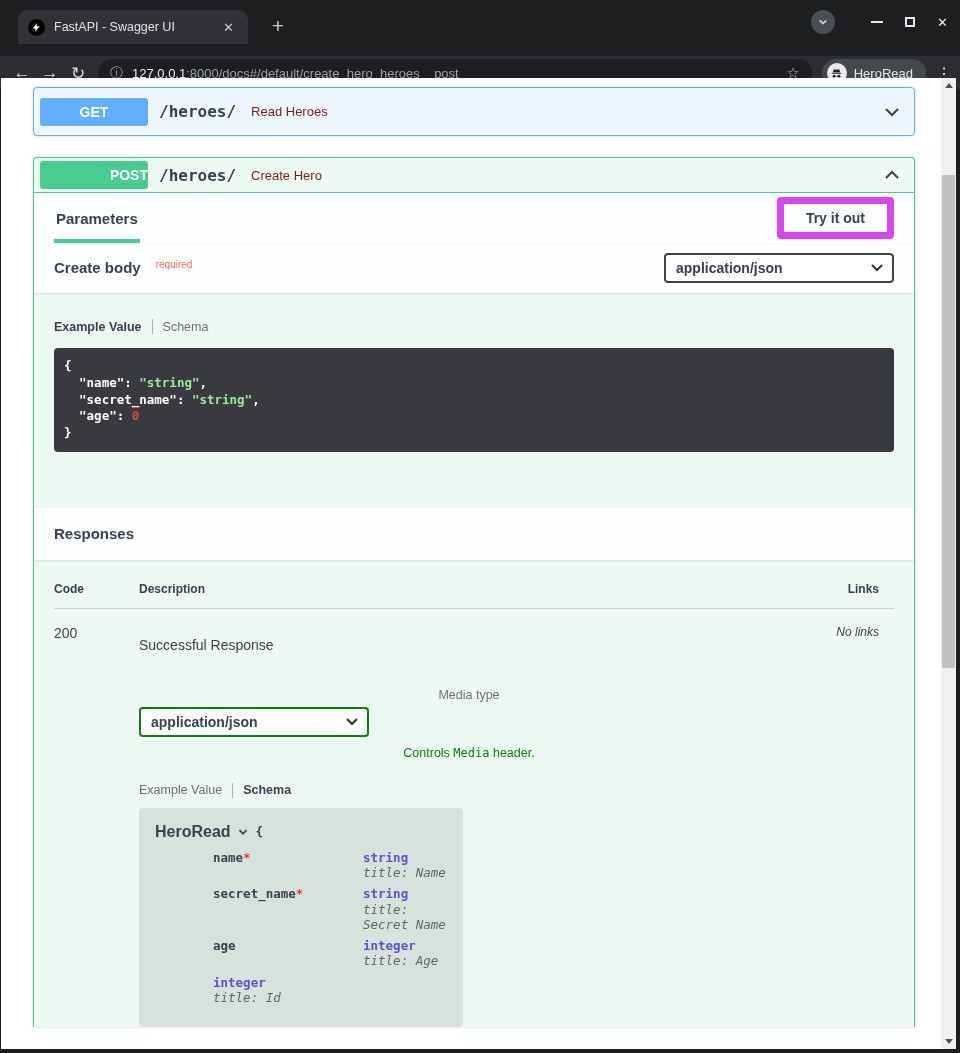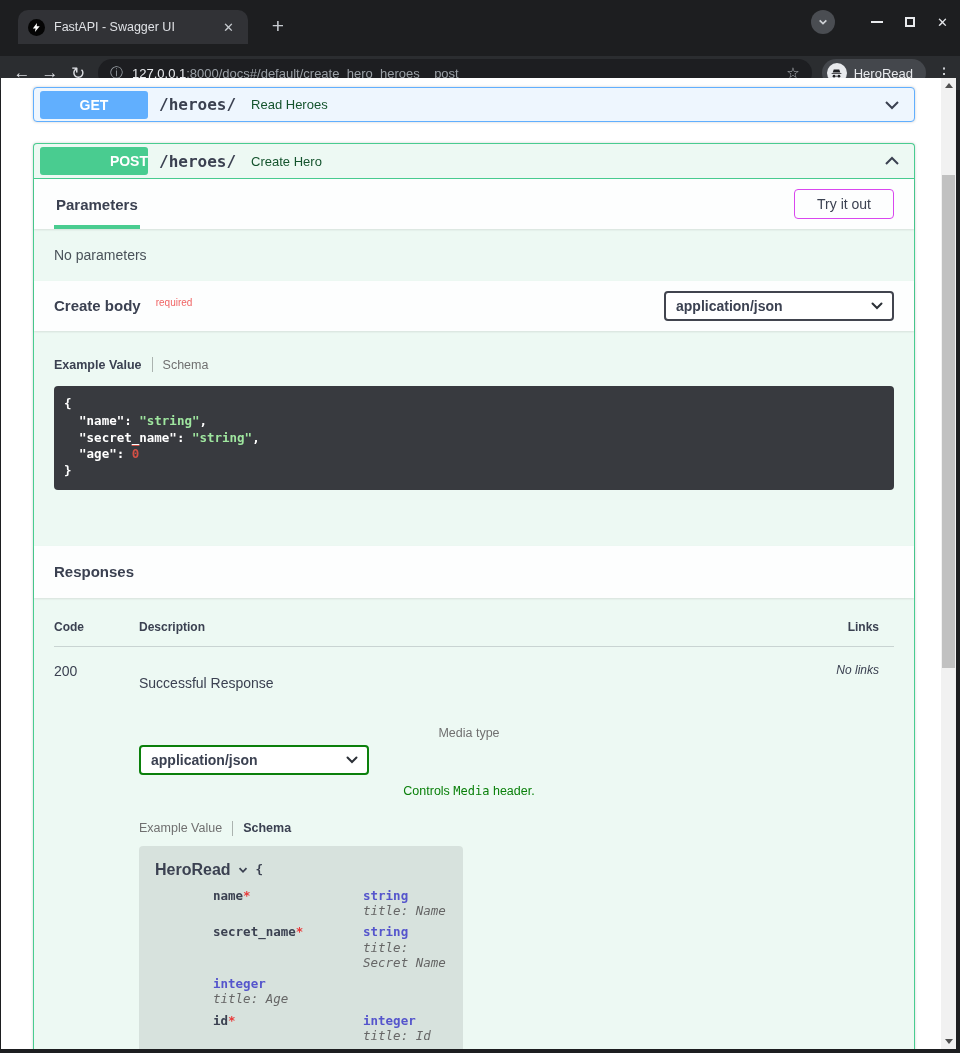--- a/index.html
+++ b/index.html
@@ -36,33 +36,33 @@
 
   
   .page { position:absolute; top:78px; left:1px; right:4px; bottom:4px; background:#fff; overflow:hidden; }
   .swagger { position:absolute; inset:0 15px 0 0; overflow:hidden; color:#3b4151; }
   .wrap { padding:9px 26px 0 32px; }
 
   .opblock { border:1px solid; border-radius:4px; box-shadow:0 0 3px rgba(0,0,0,.19); }
   .opblock-get  { border-color:#61affe; background:#eef6fe; margin-bottom:21px; }
   .opblock-post { border-color:#49cc90; background:#edf9f3; border-bottom:none; border-radius:4px 4px 0 0; }
   .op-summary { display:flex; align-items:center; padding:5px 12px 5px 6px; }
-  .op-summary-get  { height:33px; }
+  .op-summary-get  { height:47px; }
   .op-summary-post { height:35px; border-bottom:1px solid #49cc90; }
   .method-badge { width:108px; text-align:center; font-weight:700; font-size:14px; color:#fff; border-radius:3px; padding:6px 0; flex:none; }
   .badge-get { background:#61affe; } .badge-post { background:#49cc90;text-align:right; }
   .op-path { font-family:"DejaVu Sans Mono", monospace; font-weight:700; font-size:16px; margin-left:11px; color:#3b4151; }
-  .op-desc { font-size:13px; margin-left:15px; color:#14532d; }
+  .op-desc { font-size:13px; margin-left:15px; color:#7f1d1d; }
   .op-arrow { margin-left:auto; display:flex; }
 
   .band { background:rgba(255,255,255,.85); box-shadow:0 1px 2px rgba(0,0,0,.1); position:relative; }
   .params-band { height:50px; display:flex; align-items:stretch; padding:0 20px; }
   .params-title { display:flex; align-items:center; font-weight:700; font-size:15px; border-bottom:4px solid #49cc90; padding:4px 2px 0; }
-  .tryit-btn { align-self:center; margin-left:auto; border:1px solid #d946ef; border-radius:4px; background:transparent;
-               font-weight:400; font-size:14px; color:#3b4151; padding:6px 22px; font-family:inherit; }
+  .tryit-btn { align-self:center; margin-left:auto; border:7px solid #d946ef; border-radius:4px; background:transparent;
+               font-weight:700; font-size:14px; color:#3b4151; padding:6px 22px; font-family:inherit; }
   .no-params { padding:18px 20px; font-size:14px; color:#4a5259; }
 
   .reqbody-band { height:50px; display:flex; align-items:center; justify-content:space-between; padding:0 20px; }
   .reqbody-label { font-weight:700; font-size:15px; }
   .req-required { font-size:10px; color:#f06565; position:relative; top:-5px; margin-left:15px; font-weight:400; }
 
   .sel { position:relative; width:230px; height:30px; background:#fff; border-radius:4px; display:flex; align-items:center;
          padding:0 30px 0 10px; font-weight:700; font-size:14px; color:#3b4151; }
   .sel-dark  { border:2px solid #41444e; }
   .sel-green { border:2px solid #0b800b; }
@@ -191,21 +191,20 @@
                 <path d="M4 13l6-6 6 6" fill="none" stroke="#3b4151" stroke-width="2"></path>
               </svg>
           </span>
         </div>
 
         <div class="band params-band">
           <span class="params-title">Parameters</span>
           <button class="tryit-btn">Try it out</button>
         </div>
 
-        <div class="no-params">No parameters</div>
 
         <div class="band reqbody-band">
           <span>
             <span class="reqbody-label">Create body</span><span class="req-required">required</span>
           </span>
           <div class="sel sel-dark">
             <span>application/json</span>
             <svg width="12" height="10" viewBox="0 0 12 10">
                 <path d="M1.5 2.5 6 7l4.5-4.5" fill="none" stroke="#2b3036" stroke-width="2" stroke-linecap="round"></path>
               </svg>
@@ -273,27 +272,27 @@
                       </span>
                     </div>
                     <div class="prop-row">
                       <span class="prop-name">secret_name<span class="prop-star">*</span></span>
                       <span class="prop-info">
                         <div class="prop-type">string</div>
                         <div class="prop-title">title: Secret Name</div>
                       </span>
                     </div>
                     <div class="prop-row">
+                      <span class="prop-name">age</span>
                       <span class="prop-info">
                         <div class="prop-type">integer</div>
                         <div class="prop-title">title: Age</div>
                       </span>
                     </div>
                     <div class="prop-row">
-                      <span class="prop-name">id<span class="prop-star">*</span></span>
                       <span class="prop-info">
                         <div class="prop-type">integer</div>
                         <div class="prop-title">title: Id</div>
                       </span>
                     </div>
                   </div>
 
               </div>
             </div>
             <span class="col-links links-val">No links</span>

